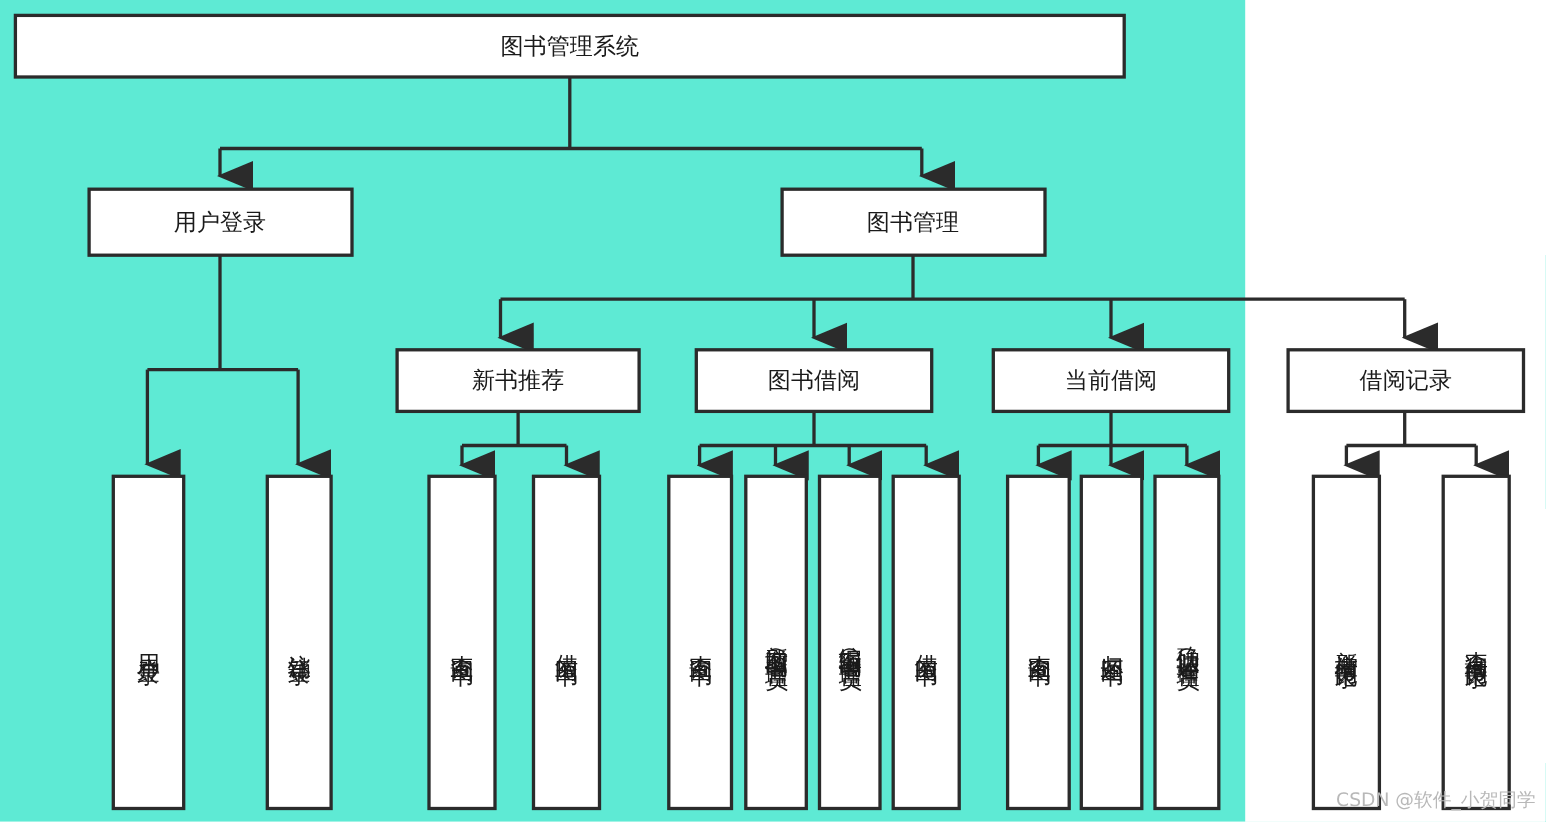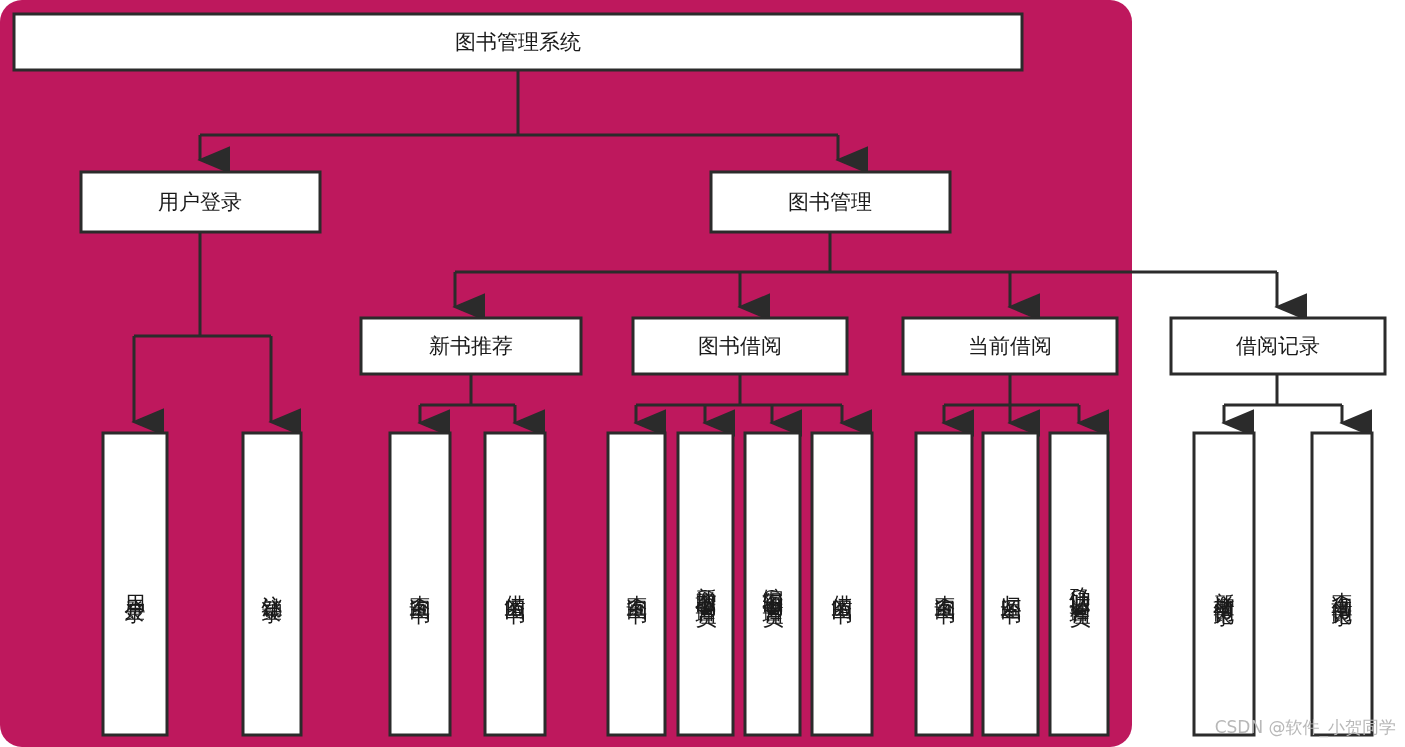--- a/index.html
+++ b/index.html
@@ -10,22 +10,21 @@
   body {
     width: 1405px;
     height: 747px;
     font-family: "Liberation Sans", "DejaVu Sans", sans-serif;
     overflow: hidden;
   }
   #diagram-root {
     position: relative;
     width: 1132px;
     height: 747px;
-    background: #be185d;
-    border-radius: 22px;
+    background: #5eead4;
   }
   svg#diagram-svg {
     display: block;
     width: 1405px;
     height: 747px;
   }
   .node-box {
     fill: #ffffff;
     stroke: #2b2b2b;
     stroke-width: 3;

